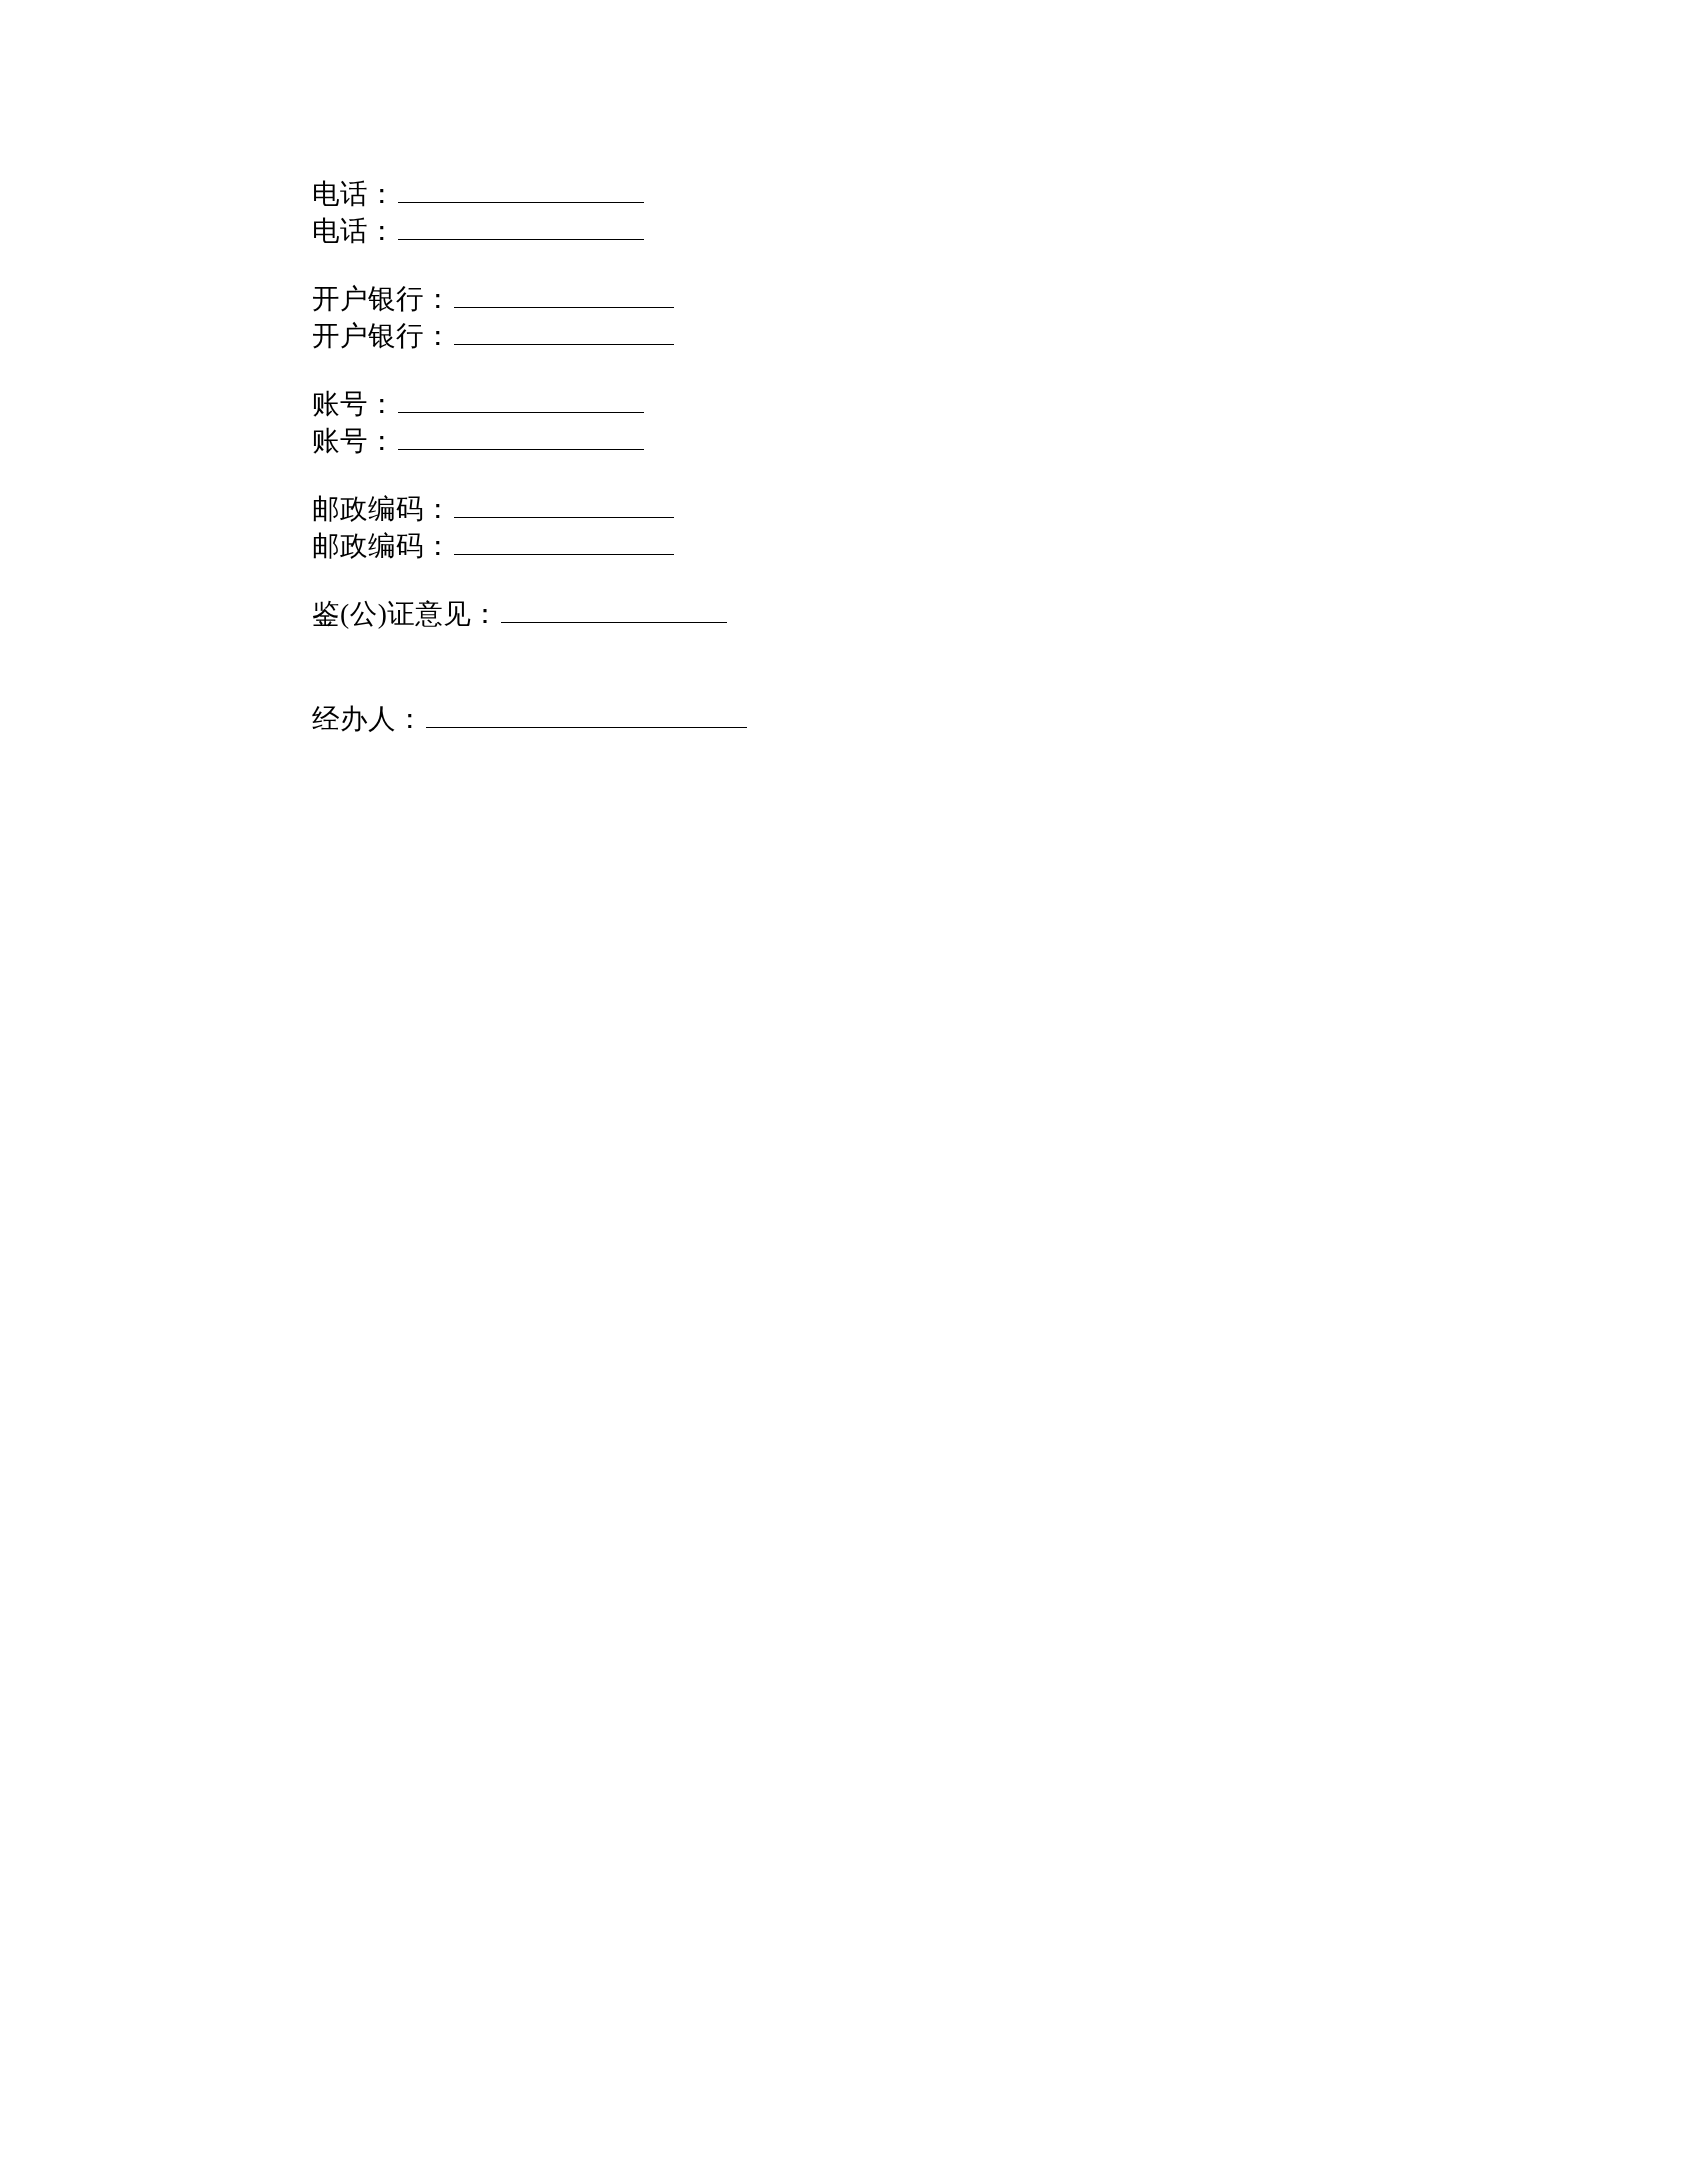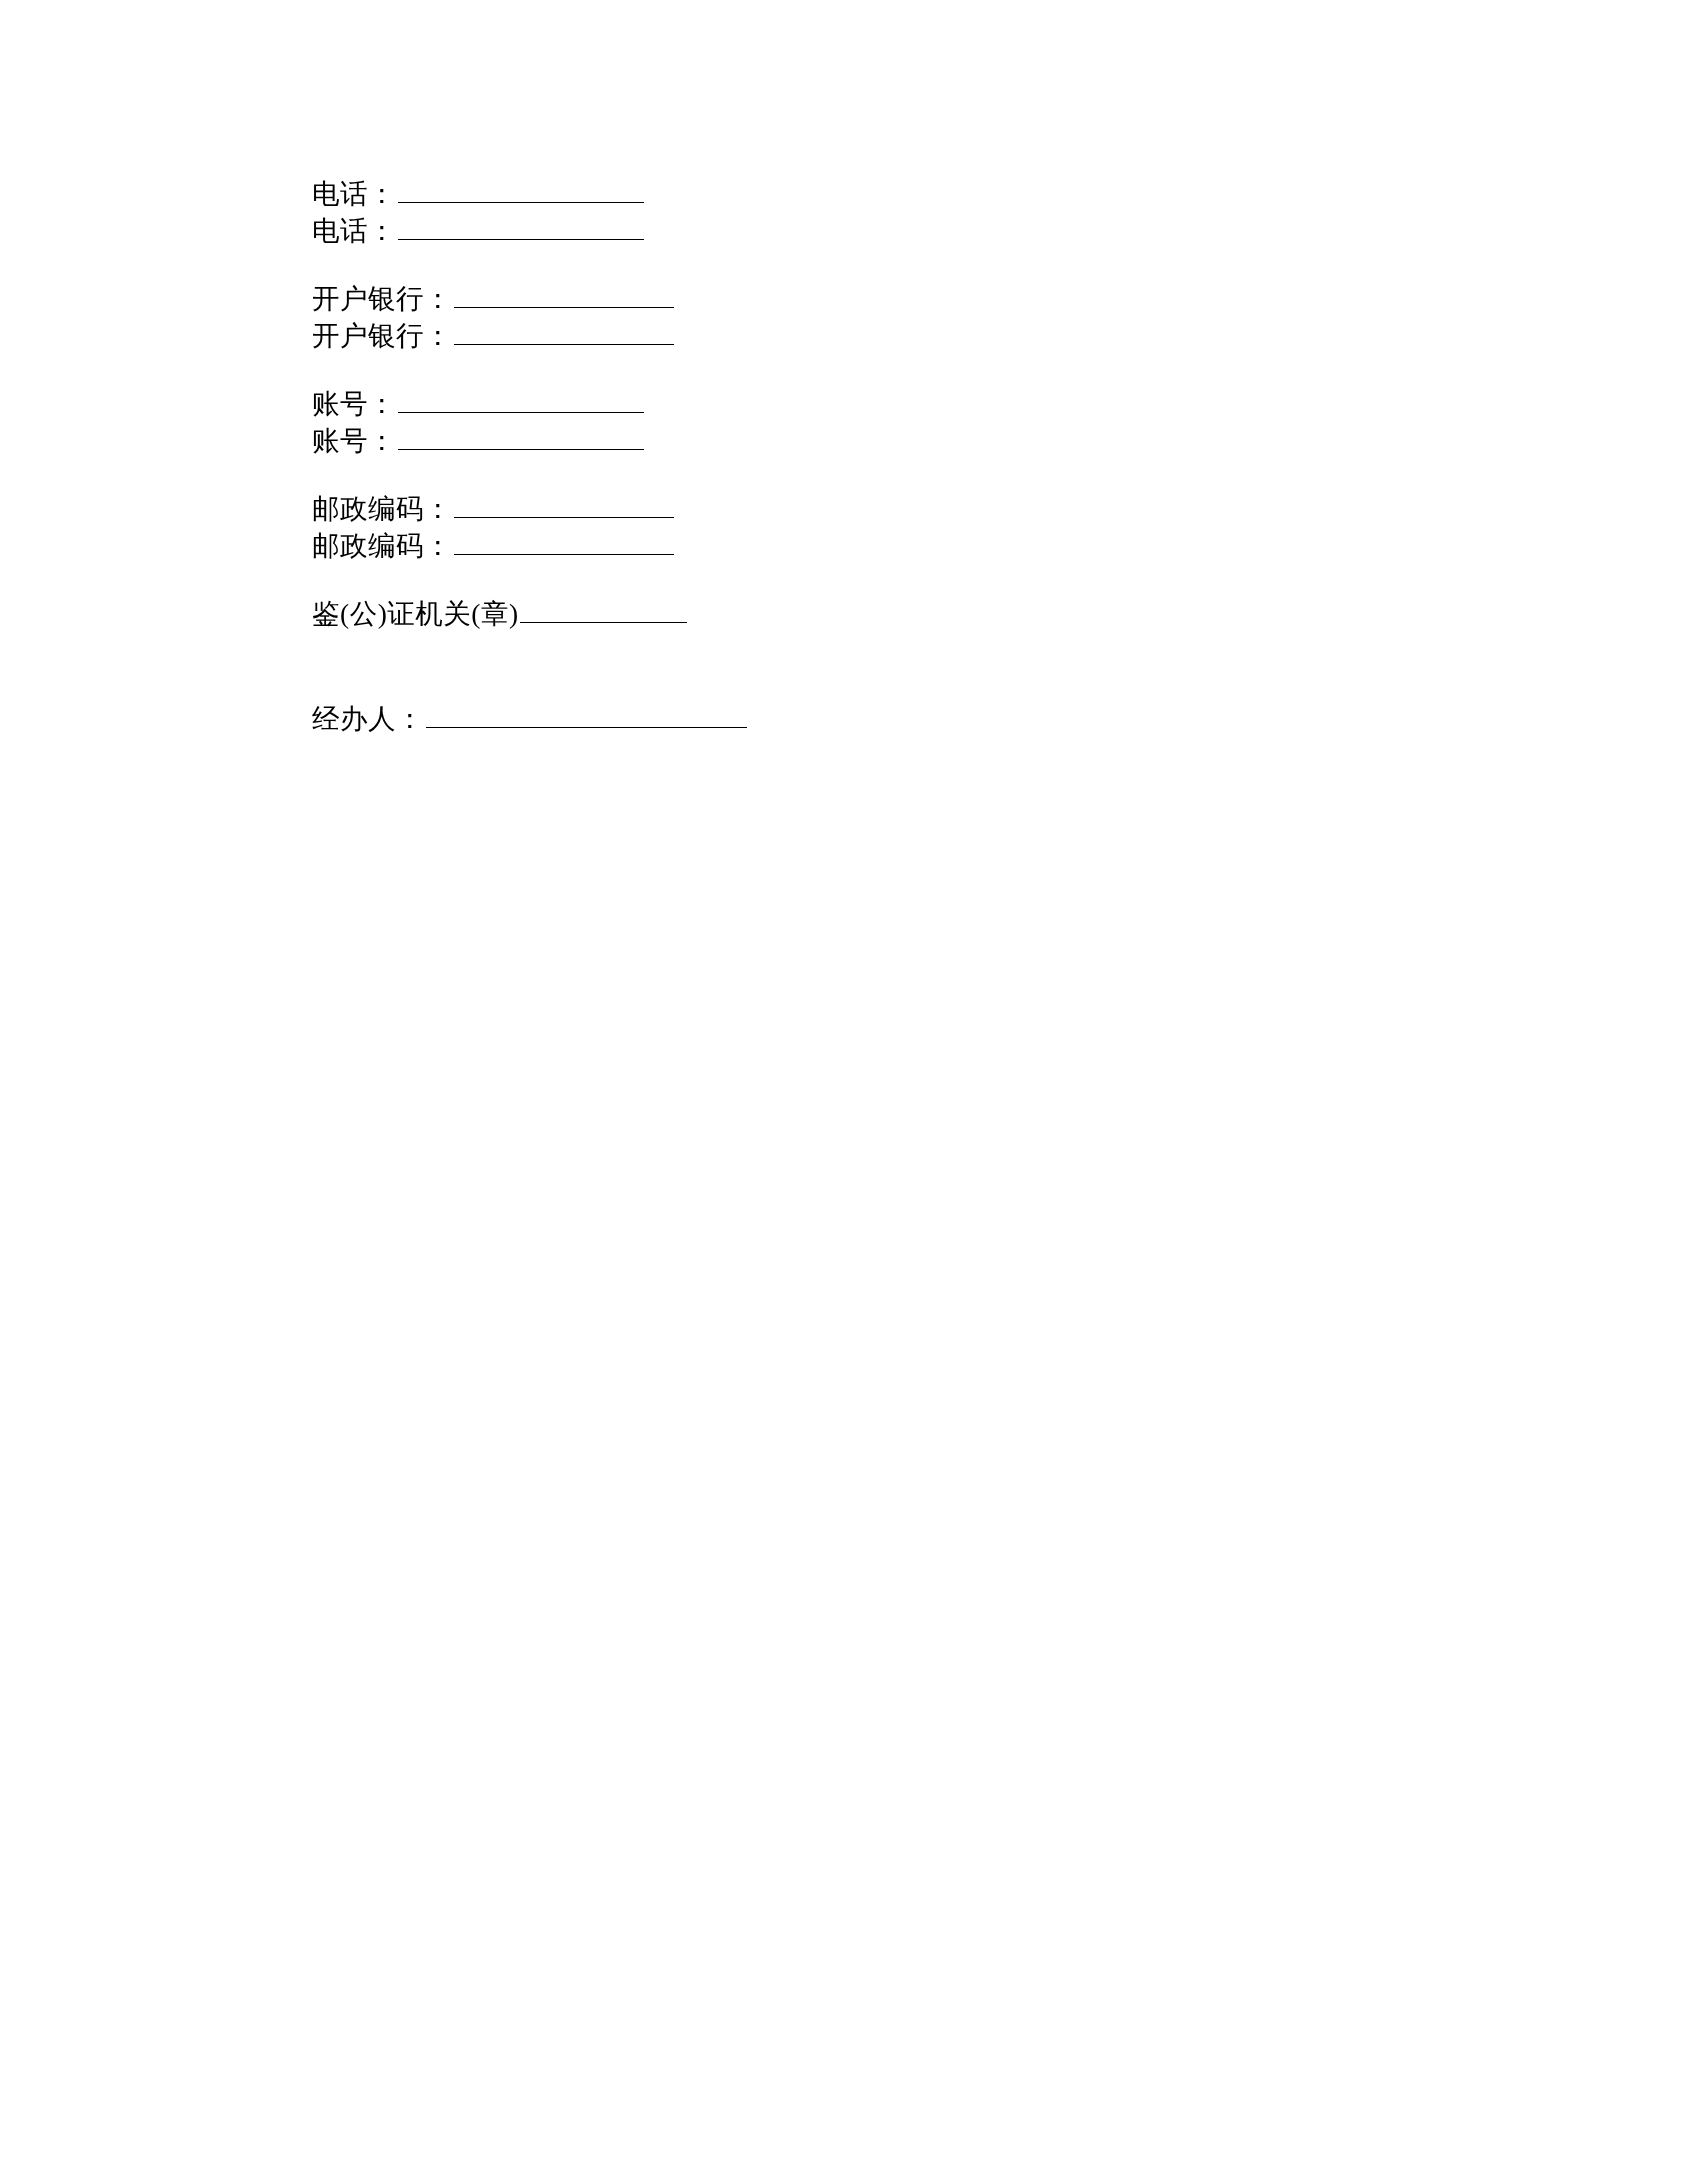--- a/index.html
+++ b/index.html
@@ -109,27 +109,27 @@
       <div class="col col-left">
         <span class="label">邮政编码：</span>
         <span class="blank w-post"></span>
       </div>
       <div class="col">
         <span class="label">邮政编码：</span>
         <span class="blank w-post"></span>
       </div>
     </div>
 
-
     <div class="row single-row">
       <div class="col">
-        <span class="label">鉴(公)证机关(章)</span>
-        <span class="blank w-organ"></span>
+        <span class="label">鉴(公)证意见：</span>
+        <span class="blank w-opinion"></span>
       </div>
     </div>
+
 
     <div class="row single-row">
       <div class="col">
         <span class="label">经办人：</span>
         <span class="blank w-agent"></span>
       </div>
     </div>
 
   </div>
 </div>

